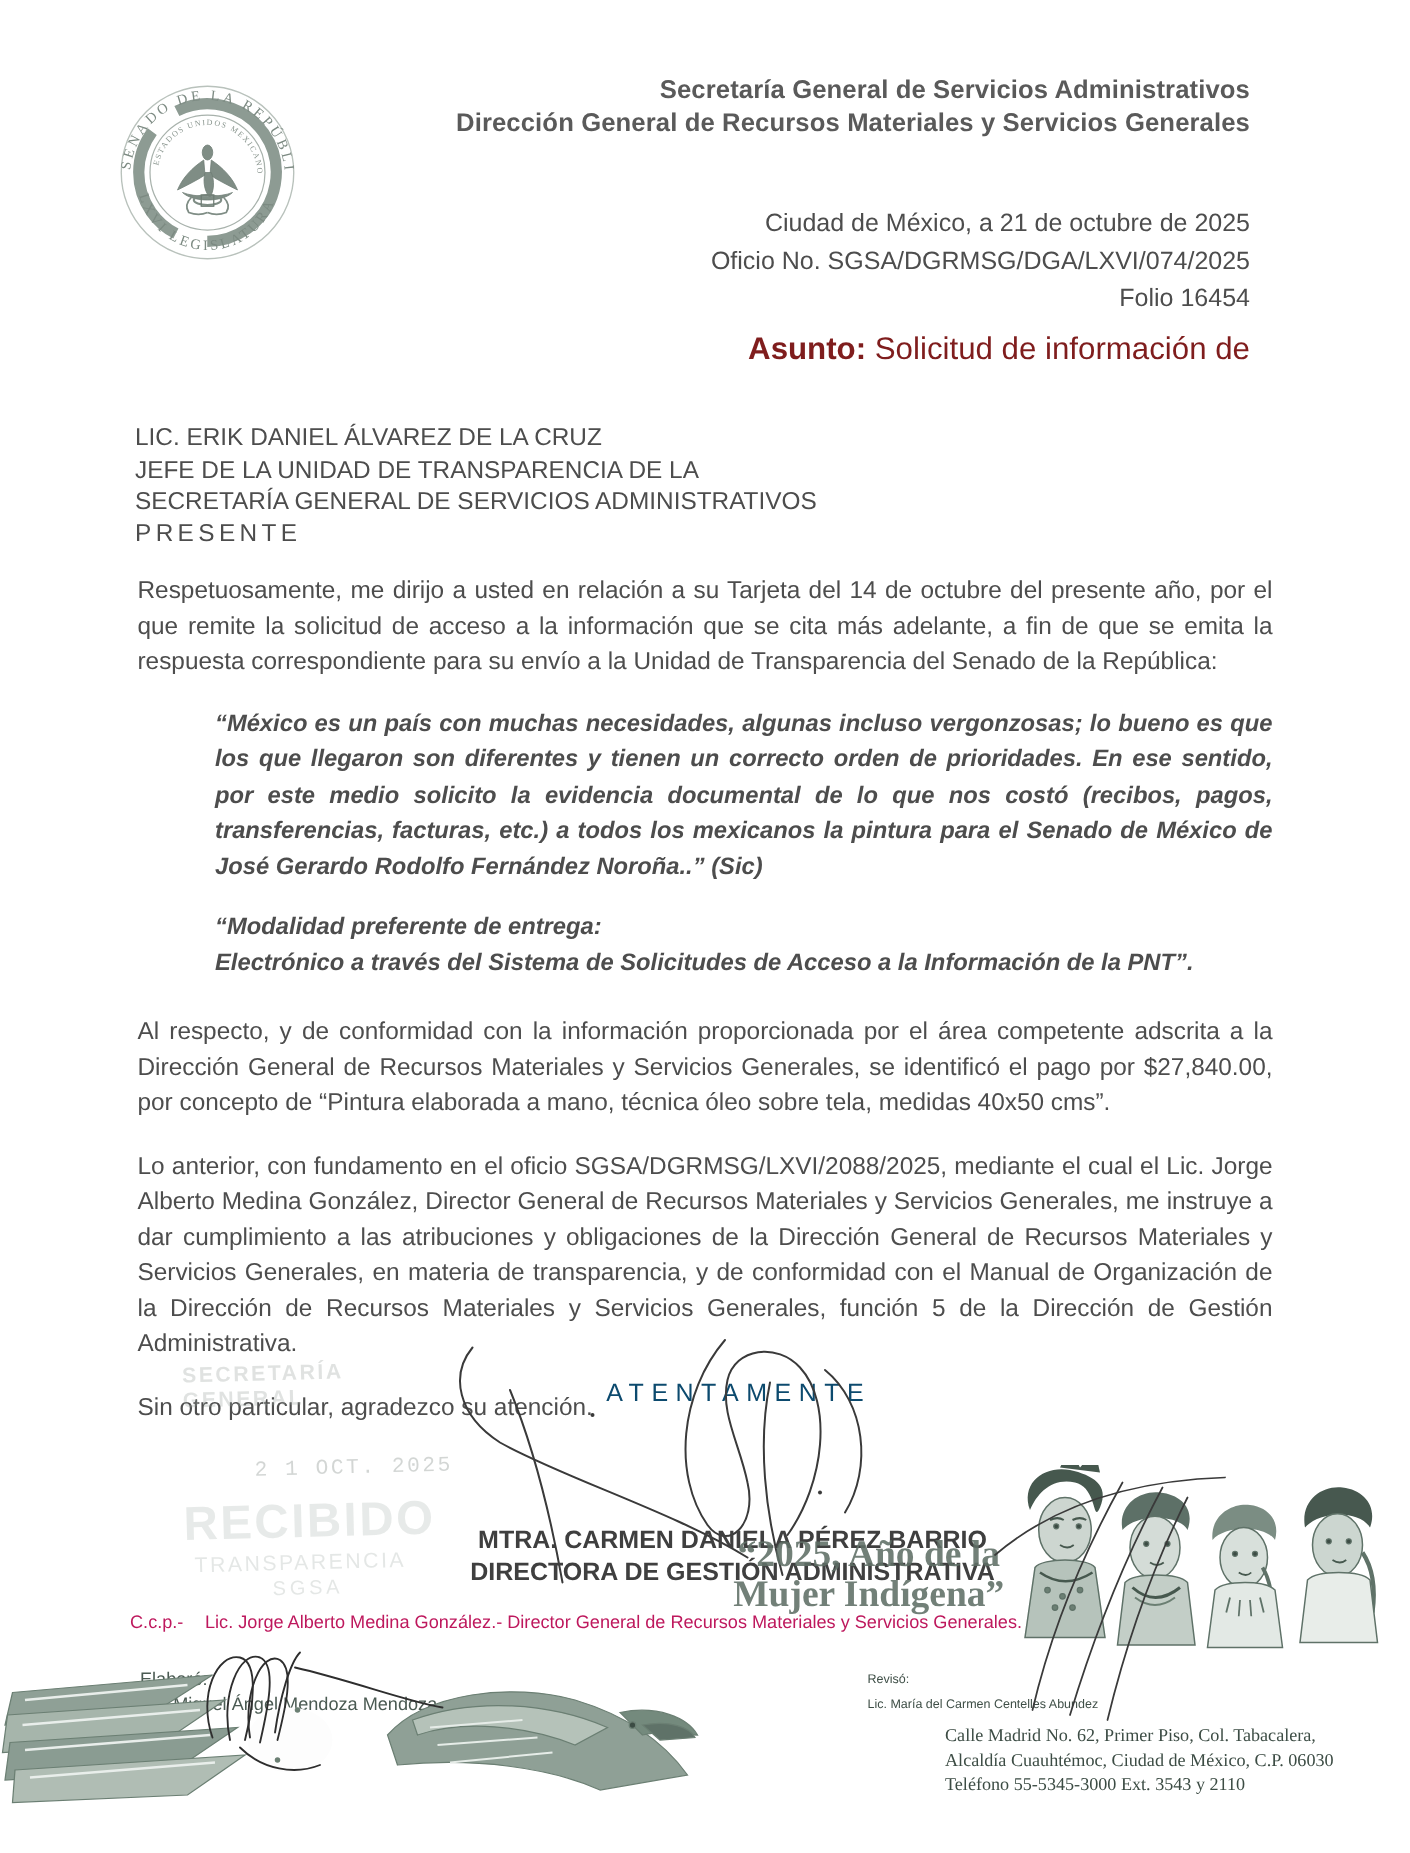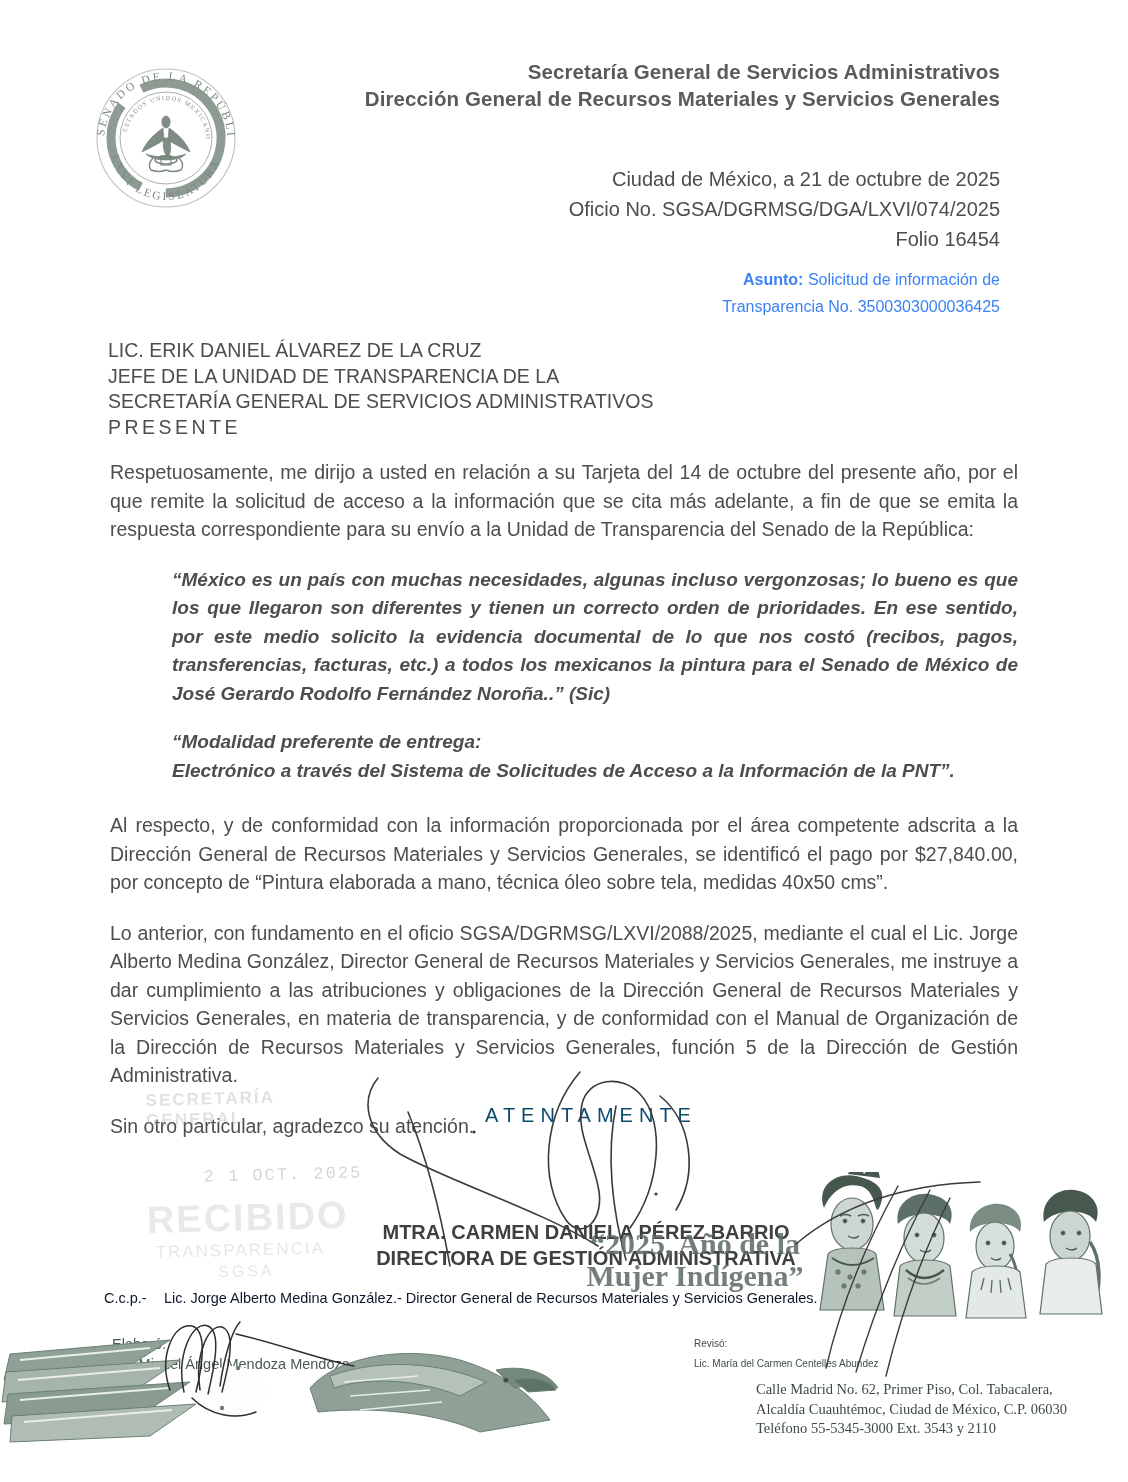--- a/index.html
+++ b/index.html
@@ -65,23 +65,23 @@
 
   
   .asunto {
     position: absolute;
     top: 266px;
     left: 400px;
     width: 600px;
     text-align: right;
   }
   .asunto div {
-    font-size: 16px;
+    font-size: 25px;
     line-height: 27px;
-    color: #3b82f6;
+    color: #7f1d1d;
   }
   .asunto b { font-weight: bold; }
 
   
   .addressee {
     position: absolute;
     top: 338px;
     left: 108px;
     width: 720px;
   }
@@ -145,21 +145,21 @@
     line-height: 26px;
     color: #3f3f3f;
   }
 
   .ccp {
     position: absolute;
     top: 1290px;
     left: 104px;
     width: 900px;
     font-size: 14.5px;
-    color: #0f172a;
+    color: #be185d;
   }
   .ccp .lbl { display: inline-block; width: 60px; }
 
   
   .elaboro {
     position: absolute;
     top: 1334px;
     left: 112px;
     font-size: 14.5px;
     line-height: 20px;
@@ -344,21 +344,20 @@
   </div>
 
   <div class="meta">
     <div>Ciudad de México, a 21 de octubre de 2025</div>
     <div>Oficio No. SGSA/DGRMSG/DGA/LXVI/074/2025</div>
     <div>Folio 16454</div>
   </div>
 
   <div class="asunto">
     <div><b>Asunto:</b><span> Solicitud de información de</span></div>
-    <div>Transparencia No. 3500303000036425</div>
   </div>
 
   <div class="addressee">
     <div>LIC. ERIK DANIEL ÁLVAREZ DE LA CRUZ</div>
     <div>JEFE DE LA UNIDAD DE TRANSPARENCIA DE LA</div>
     <div>SECRETARÍA GENERAL DE SERVICIOS ADMINISTRATIVOS</div>
     <div class="spaced">PRESENTE</div>
   </div>
 
   <div class="body-text">

